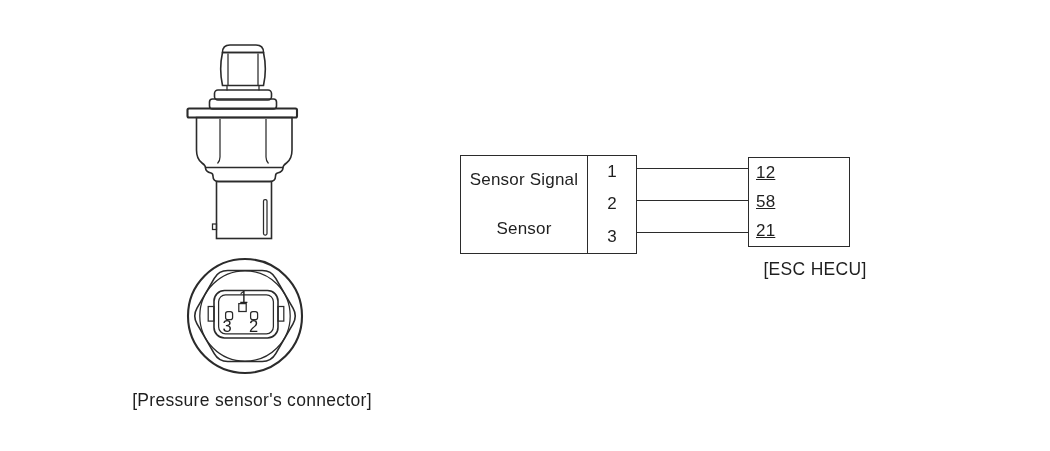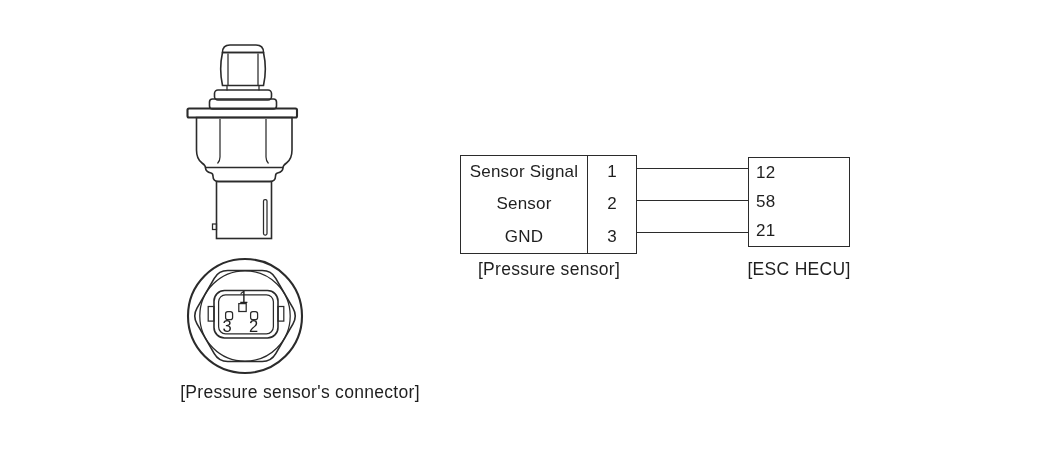--- a/index.html
+++ b/index.html
@@ -56,21 +56,21 @@
   .hecu-box {
     position: absolute;
     left: 748px; top: 157px;
     width: 102px; height: 90px;
     border: 1.6px solid #2b2b2b;
     box-sizing: border-box;
     display: flex;
     flex-direction: column;
     background: #ffffff;
   }
-  .hecu-box .cell { justify-content: flex-start; padding-left: 7px; }
+  .hecu-box .cell { justify-content: flex-start; padding-left: 7px; text-decoration: underline; }
   
   .wire {
     position: absolute;
     left: 636px;
     width: 113px;
     height: 1.6px;
     background: #2b2b2b;
   }
 </style>
 </head>
@@ -118,41 +118,39 @@
 
     <rect class="ln-thin" x="238.8" y="303.6" width="7.4" height="7.9"></rect>
     <rect class="ln-thin" x="225.6" y="311.6" width="7" height="8" rx="2.2"></rect>
     <rect class="ln-thin" x="250.6" y="311.6" width="7" height="8" rx="2.2"></rect>
 
     <text class="svgtxt" x="243.5" y="302.5">1</text>
     <text class="svgtxt" x="227" y="331.5">3</text>
     <text class="svgtxt" x="253.5" y="331.5">2</text>
   </svg>
 
-  <div class="caption" style="left:128px; top:382px; width:248px;margin-left:48px;">[Pressure sensor's connector]</div>
+  <div class="caption" style="left:128px; top:390px; width:248px;">[Pressure sensor's connector]</div>
 
   <div class="sensor-table">
     <div class="col labels">
       <div class="cell">Sensor Signal</div>
       <div class="cell">Sensor</div>
-      <div class="cell">GND</div>
     </div>
     <div class="col pins">
       <div class="cell">1</div>
       <div class="cell">2</div>
       <div class="cell">3</div>
     </div>
   </div>
 
   <div class="wire" style="top:167.6px;"></div>
   <div class="wire" style="top:199.8px;"></div>
   <div class="wire" style="top:231.8px;"></div>
 
   <div class="hecu-box">
     <div class="cell">12</div>
     <div class="cell">58</div>
     <div class="cell">21</div>
   </div>
 
-  <div class="caption" style="left:460px; top:259px; width:178px;">[Pressure sensor]</div>
-  <div class="caption" style="left:744px; top:259px; width:110px;">[ESC HECU]</div>
+  <div class="caption" style="left:760px; top:259px; width:110px;">[ESC HECU]</div>
 
 </div>
 
 </body></html>

